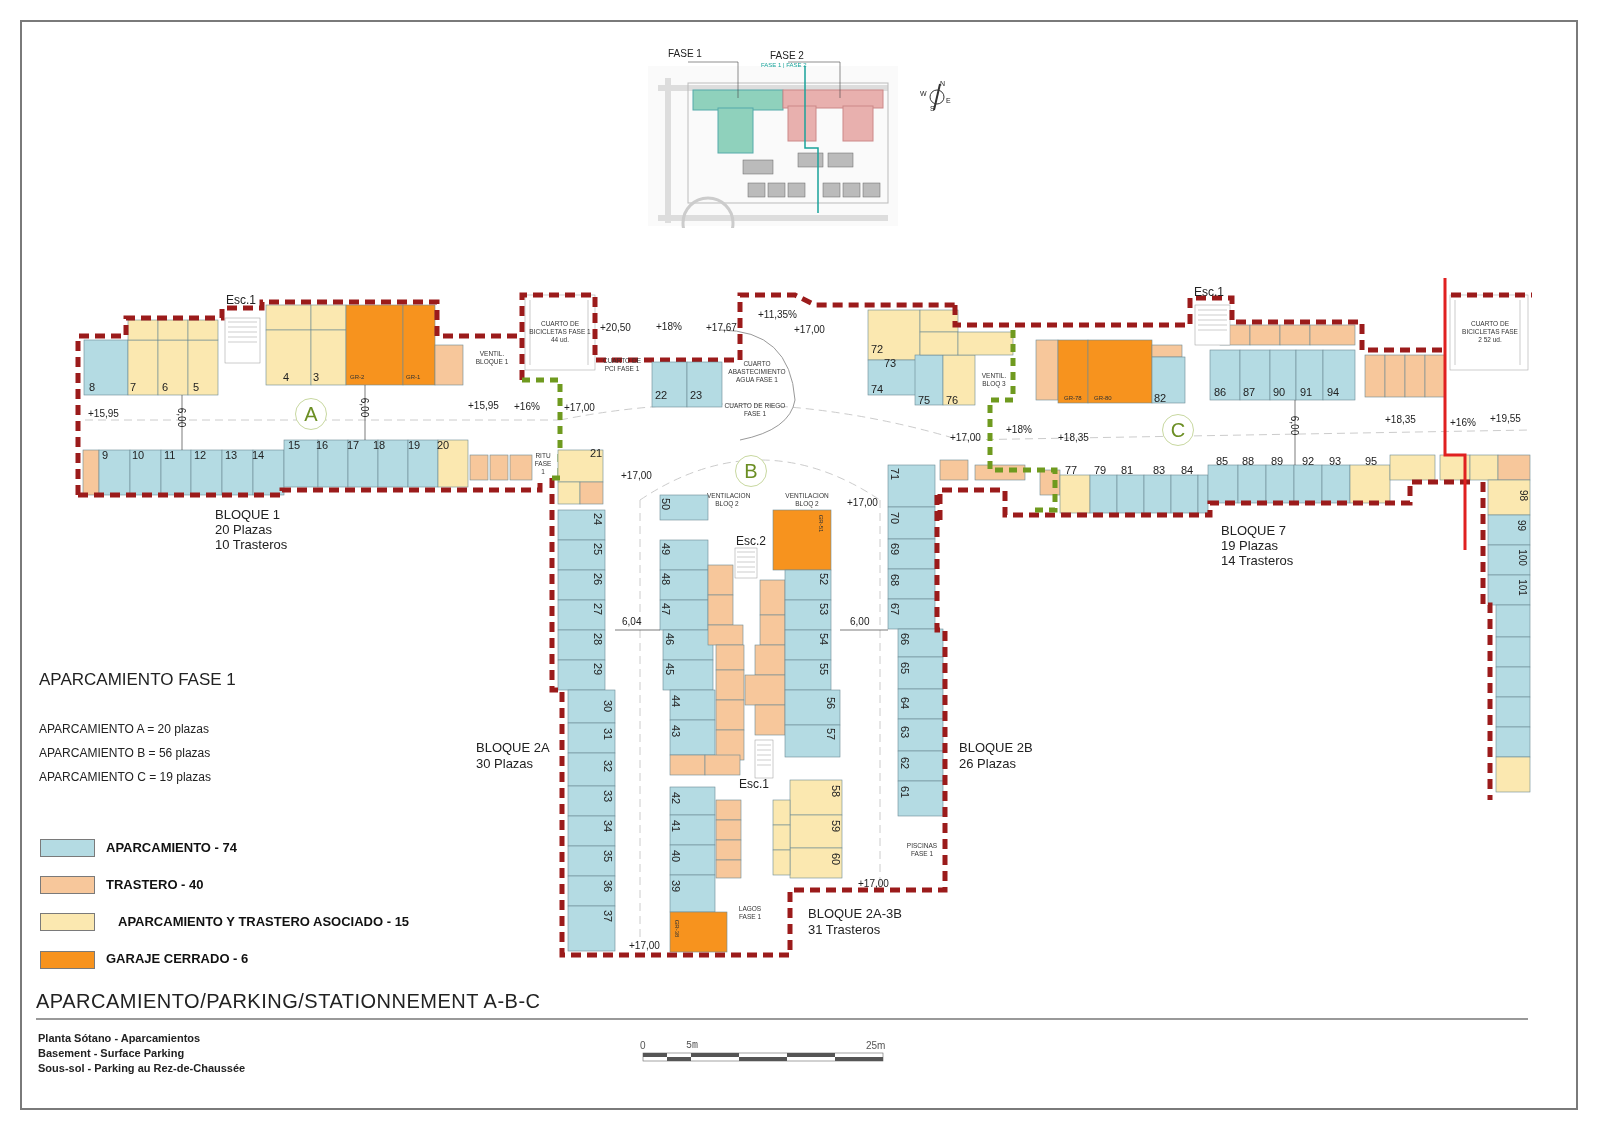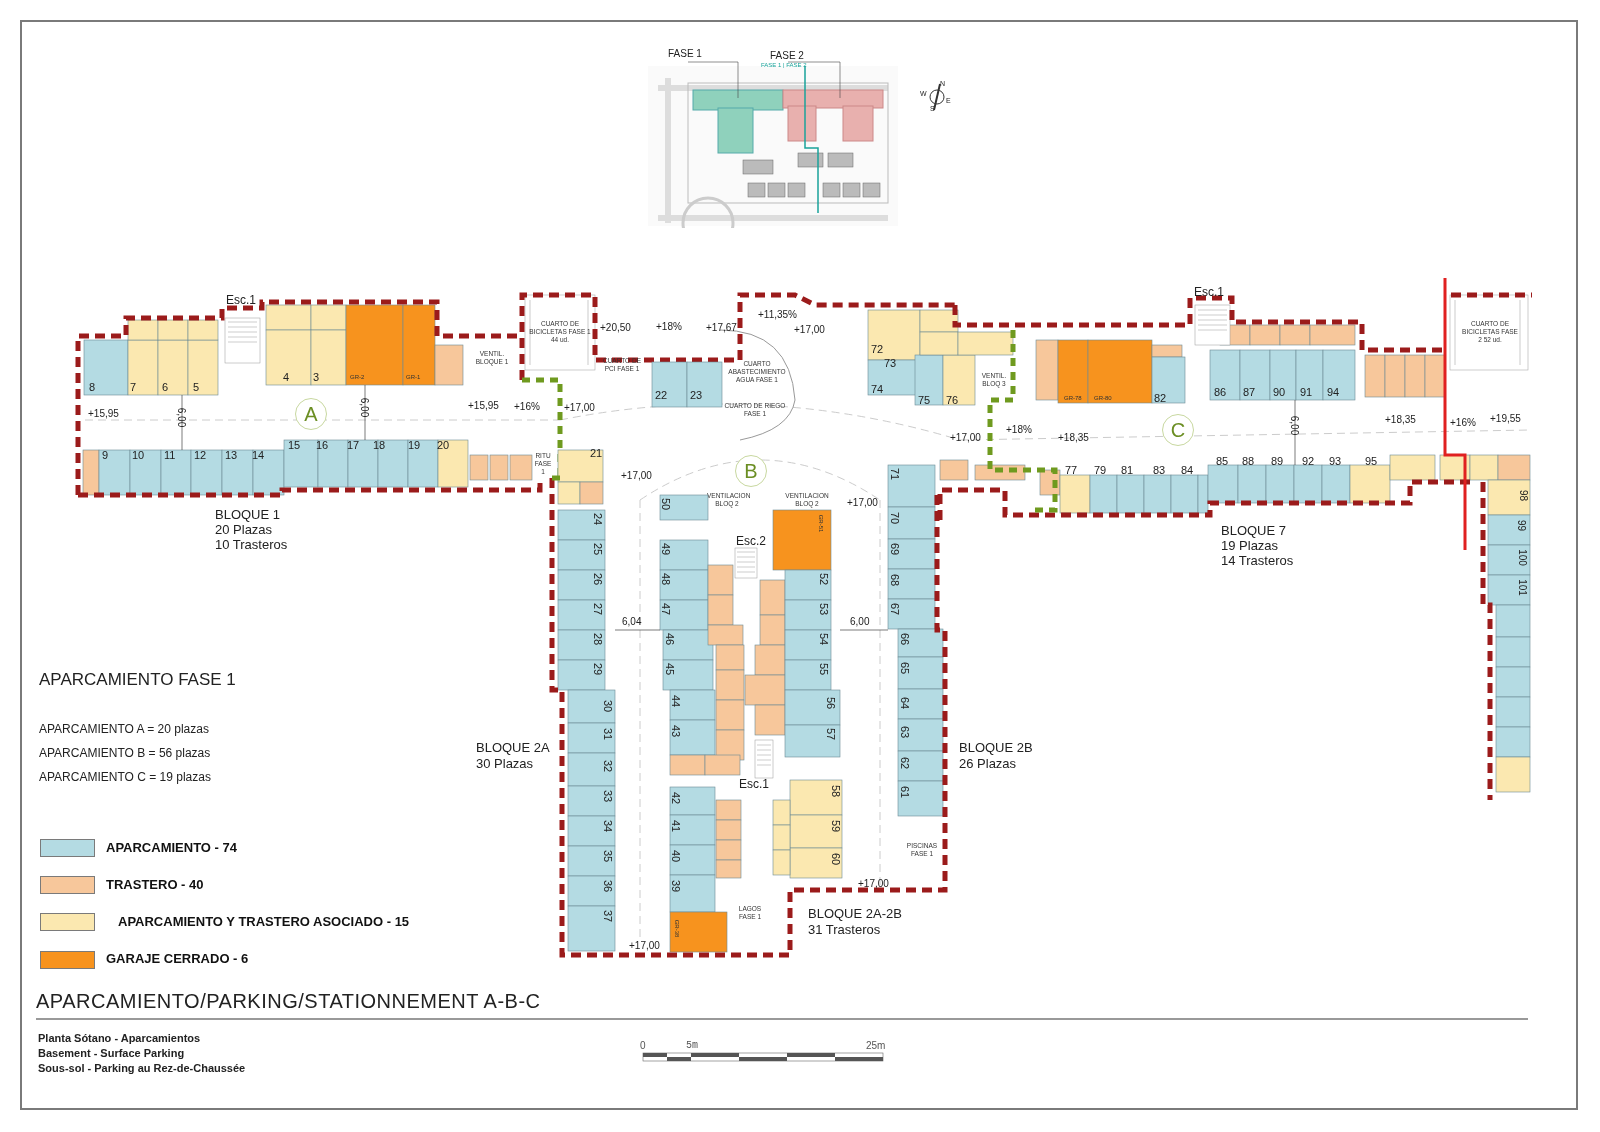--- a/index.html
+++ b/index.html
@@ -485,21 +485,21 @@
 </div>
 <div class="abs" style="left:476px;top:740px;font-size:13px;line-height:16px;">
   <div>BLOQUE 2A</div>
   <div>30 Plazas</div>
 </div>
 <div class="abs" style="left:959px;top:740px;font-size:13px;line-height:16px;">
   <div>BLOQUE 2B</div>
   <div>26 Plazas</div>
 </div>
 <div class="abs" style="left:808px;top:906px;font-size:13px;line-height:16px;">
-  <div>BLOQUE 2A-2B</div>
+  <div>BLOQUE 2A-3B</div>
   <div>31 Trasteros</div>
 </div>
 
 <div class="abs" style="left:39px;top:670px;font-size:17px;">APARCAMIENTO FASE 1</div>
 <div class="abs" style="left:39px;top:717px;font-size:12px;line-height:24px;">
   <div>APARCAMIENTO A = 20 plazas</div>
   <div>APARCAMIENTO B = 56 plazas</div>
   <div>APARCAMIENTO C = 19 plazas</div>
 </div>
 

